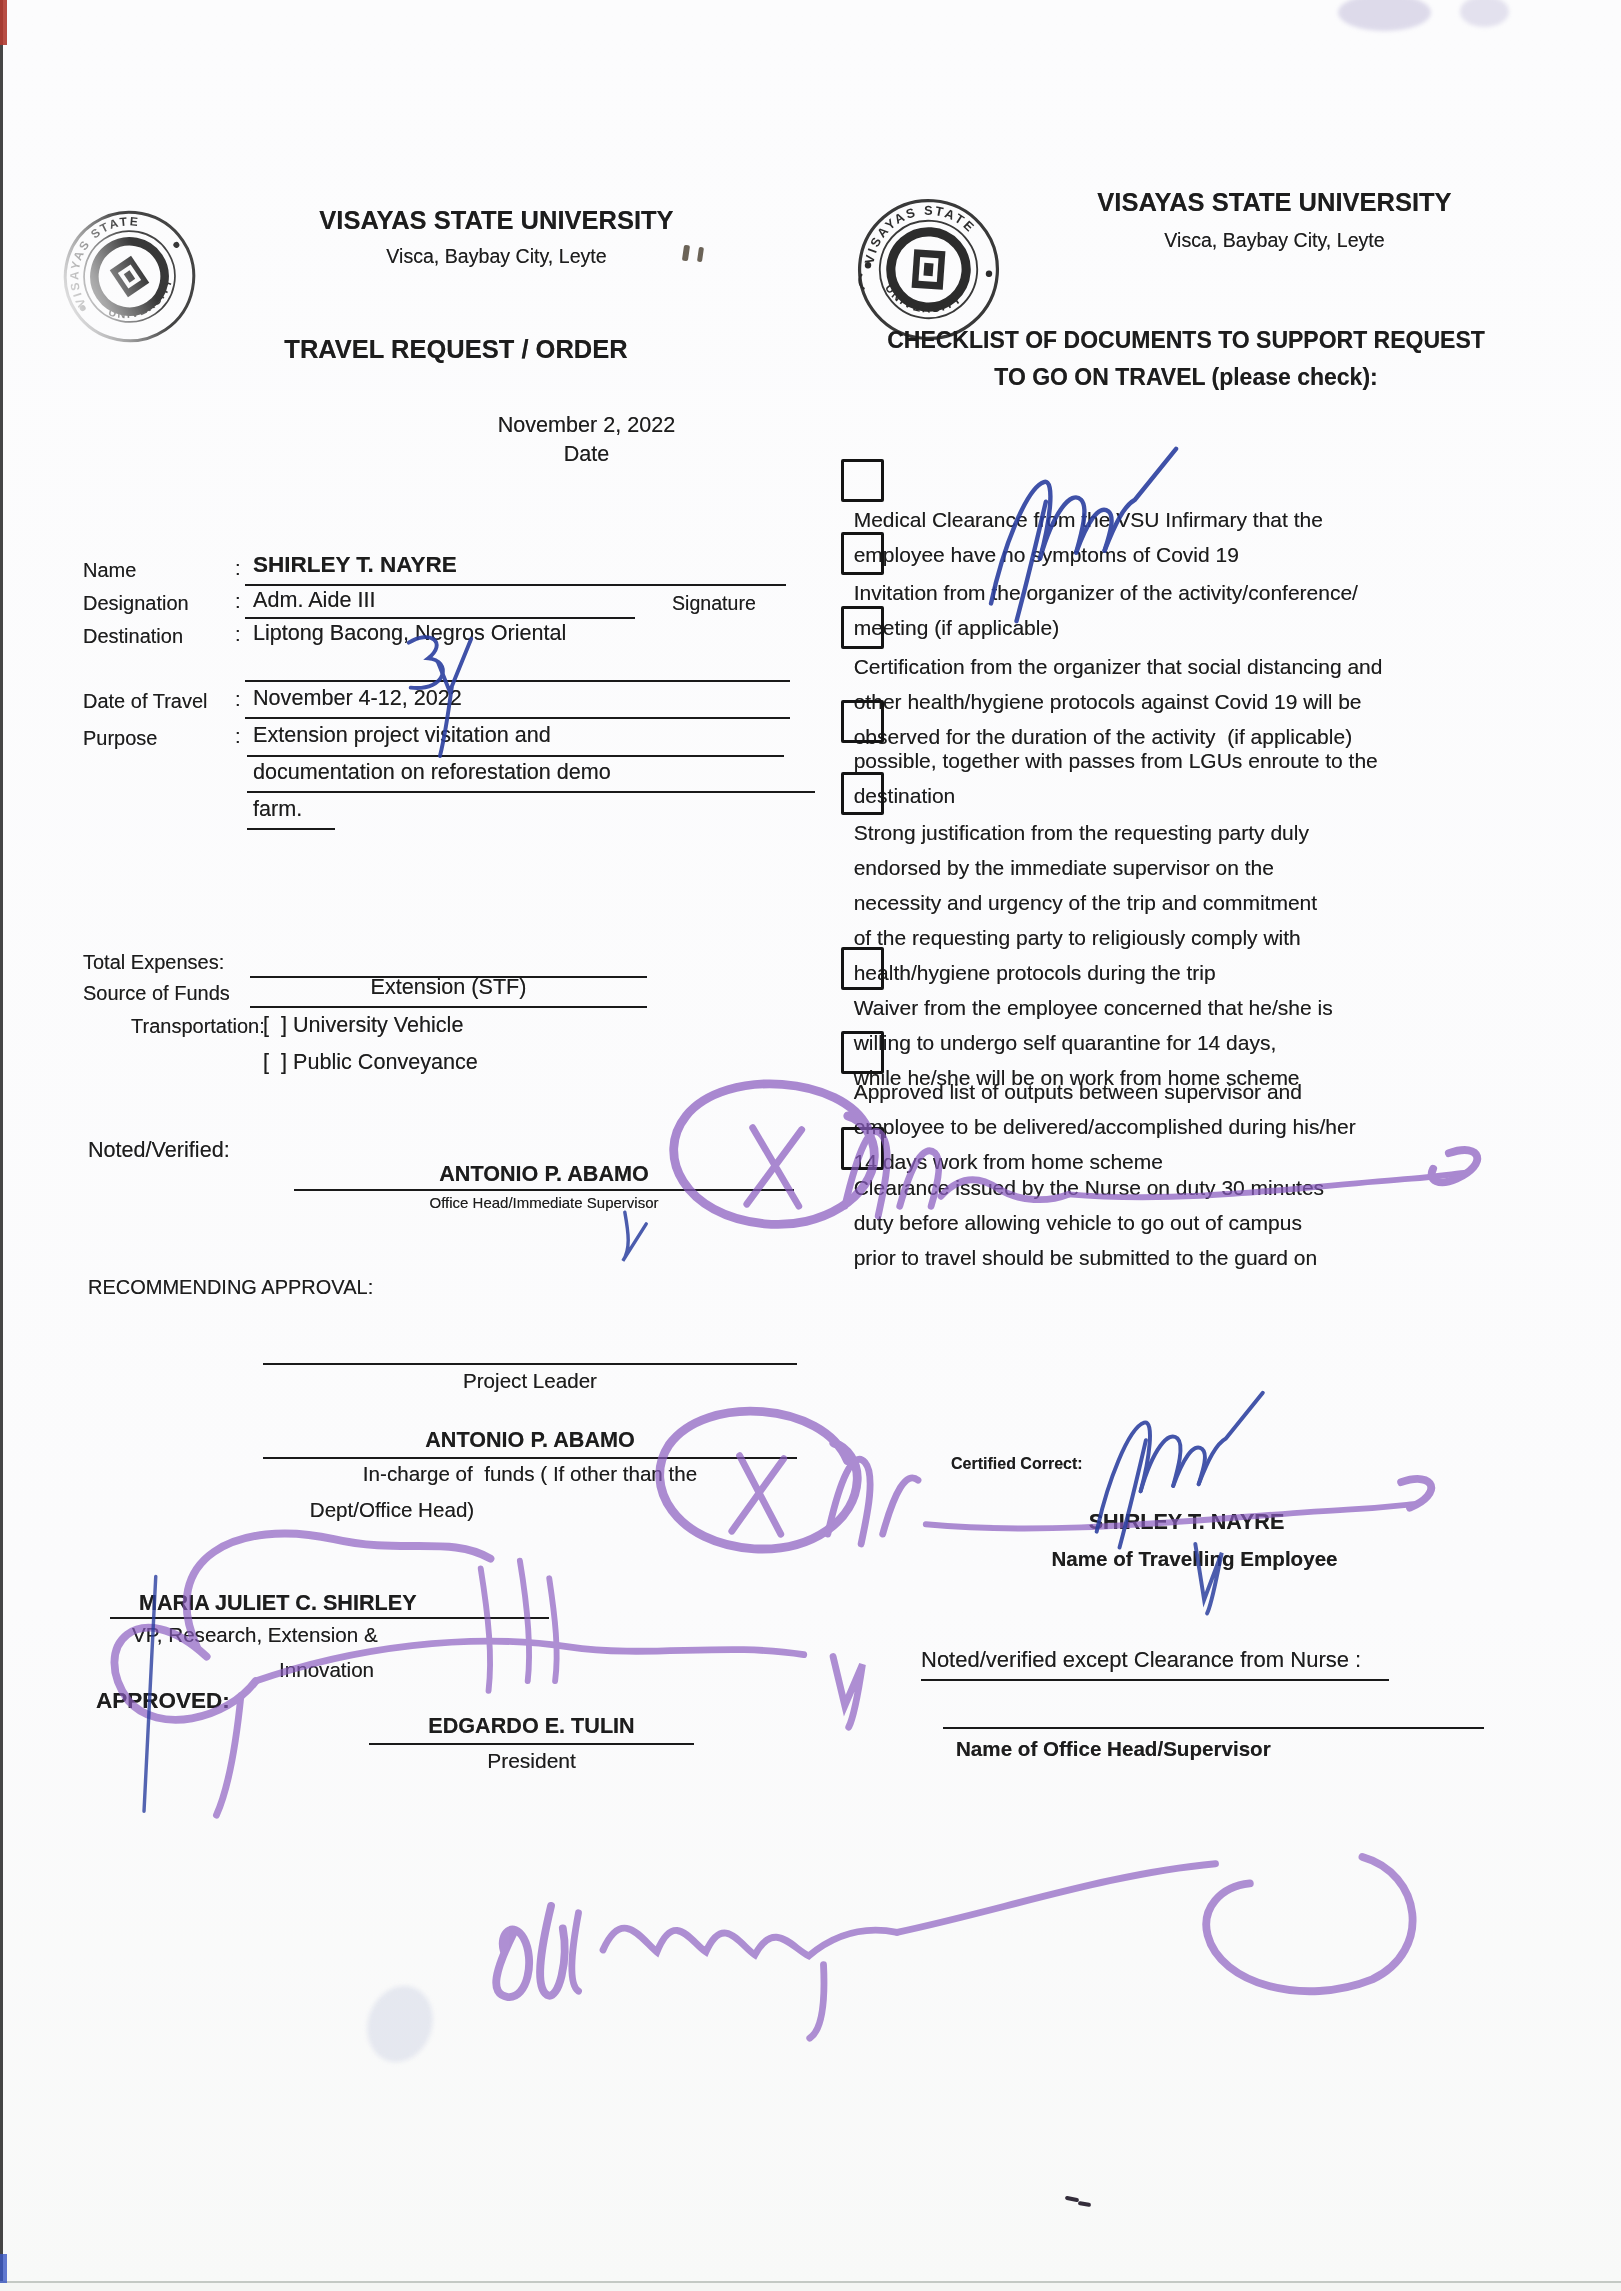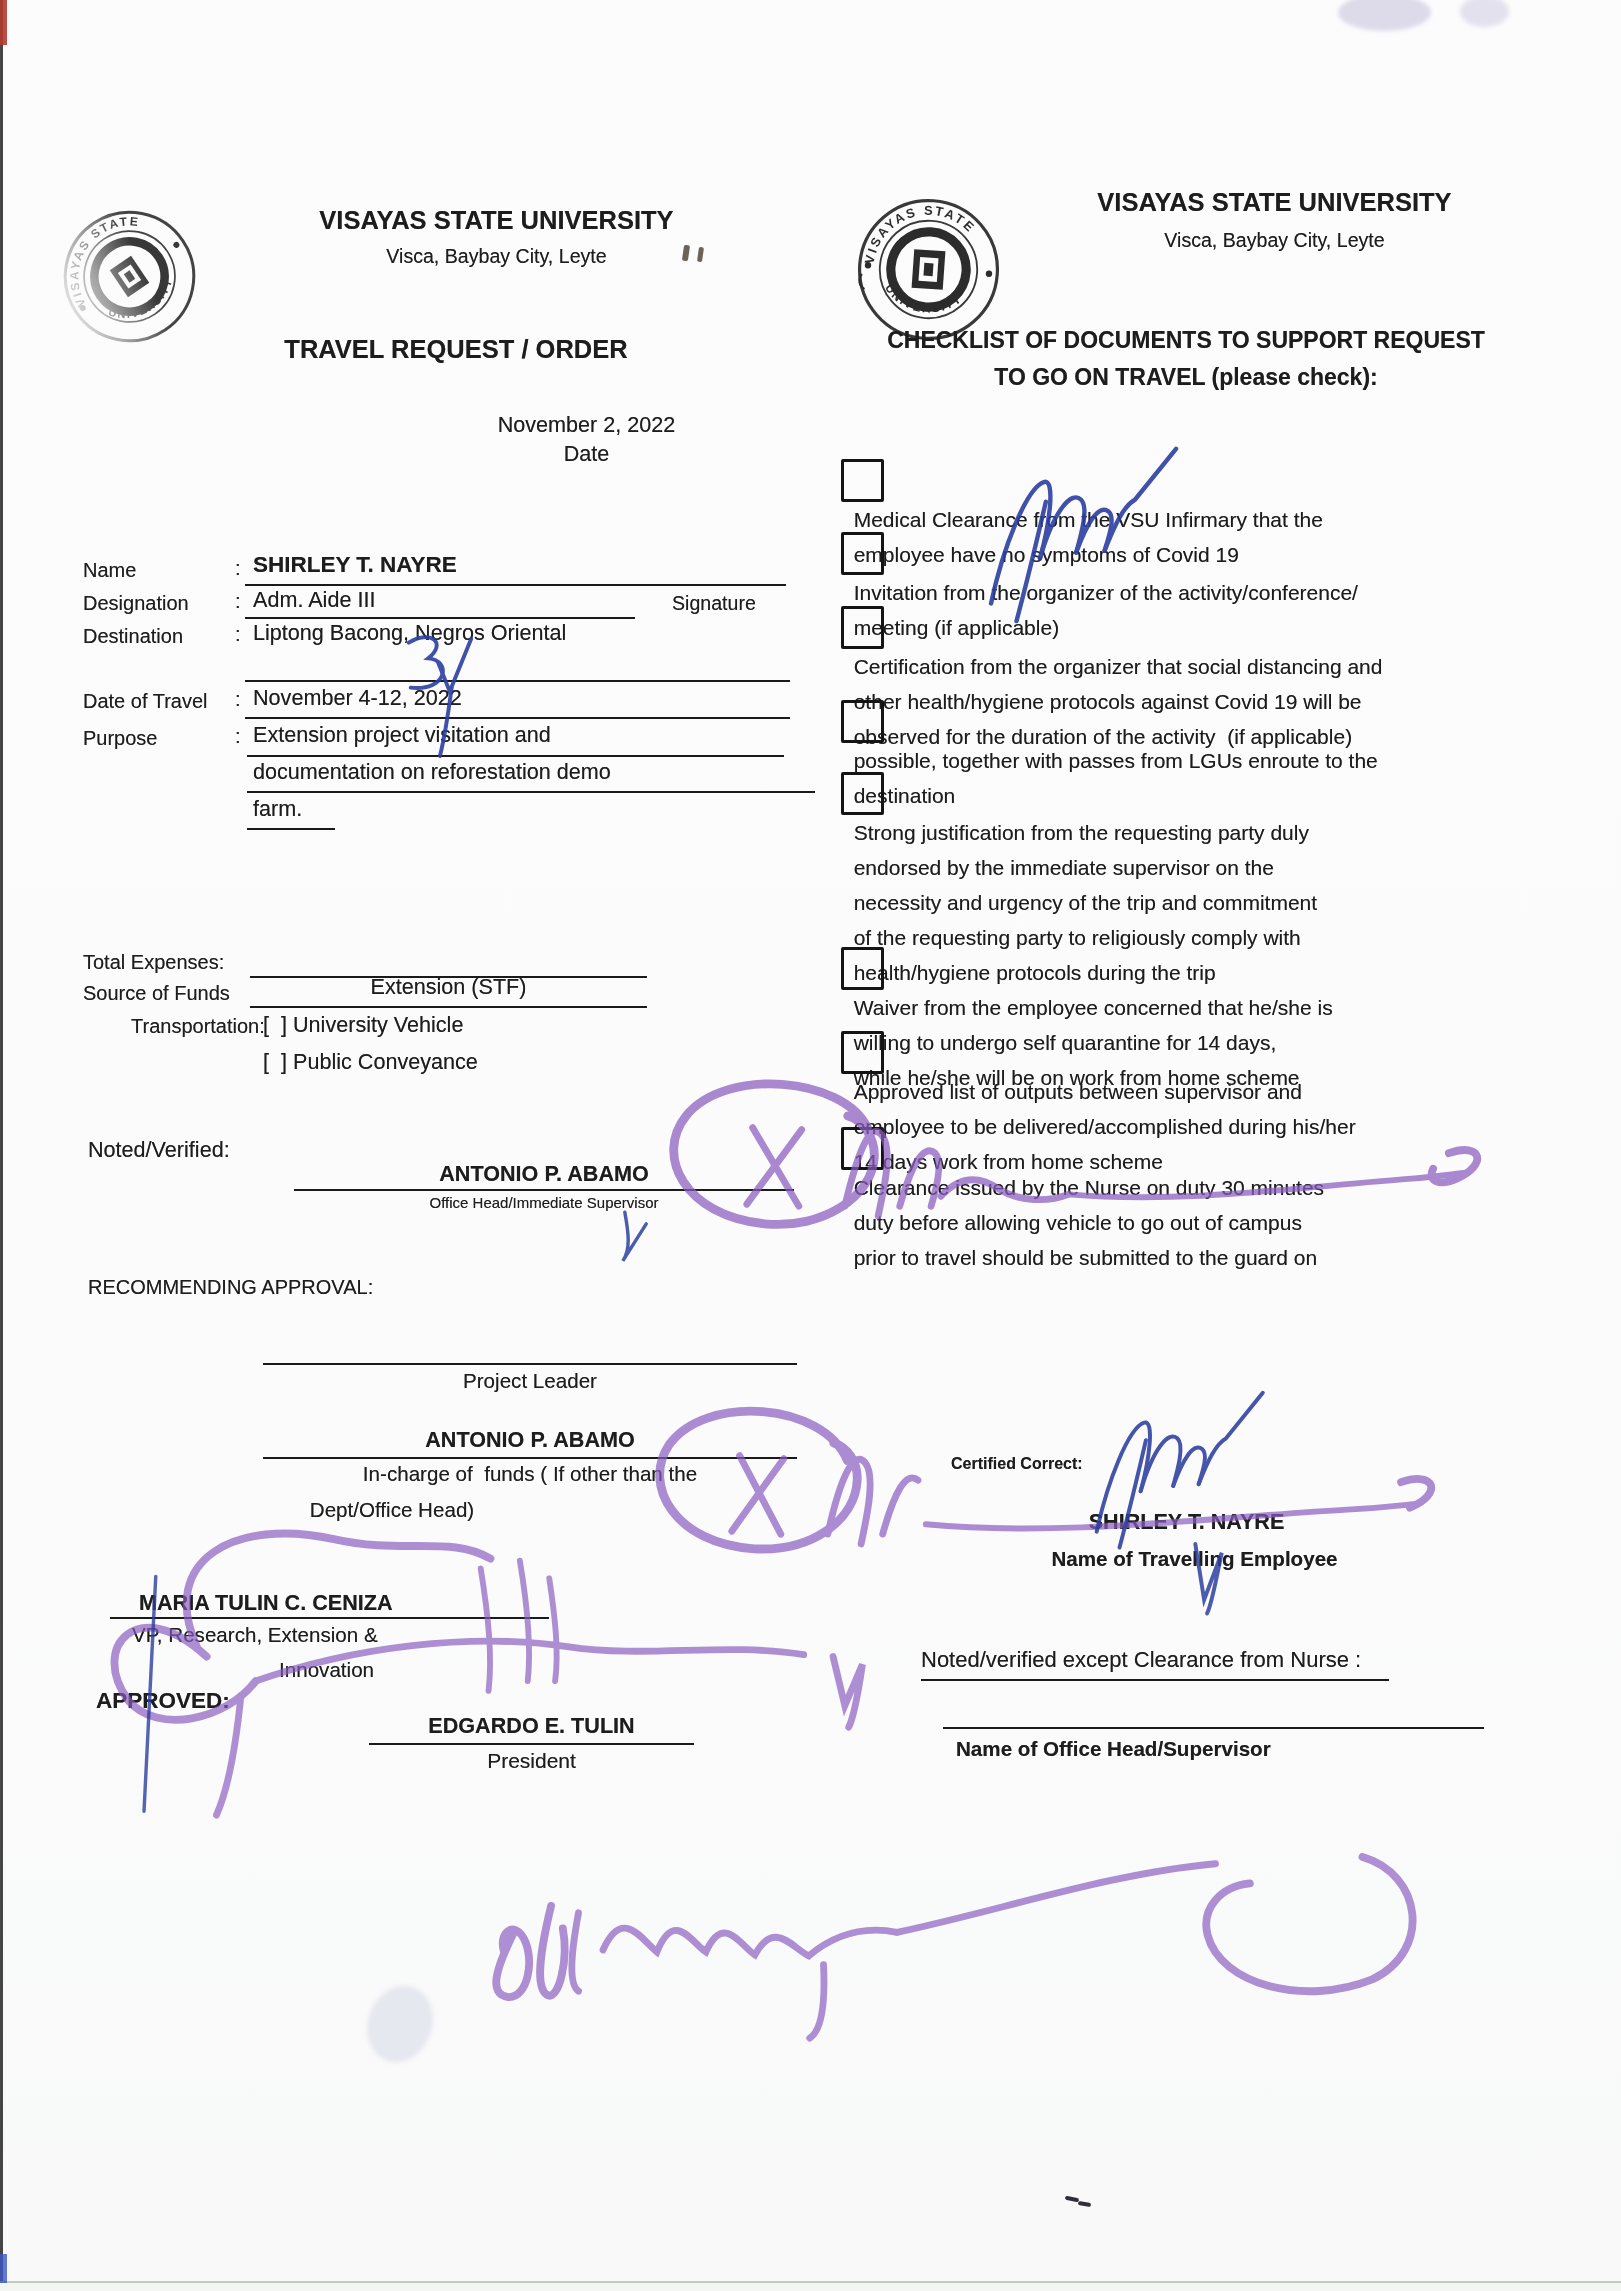--- a/index.html
+++ b/index.html
@@ -121,21 +121,21 @@
   <div class="t ctr" style="left:294px;top:1194px;width:500px;font-size:15px;">Office Head/Immediate Supervisor</div>
 
   <div class="t" style="left:88px;top:1276px;font-size:20px;">RECOMMENDING APPROVAL:</div>
   <div class="ln" style="left:263px;top:1363px;width:534px;"></div>
   <div class="t ctr" style="left:263px;top:1369px;width:534px;font-size:20.6px;">Project Leader</div>
   <div class="t b ctr" style="left:263px;top:1427px;width:534px;font-size:21.6px;">ANTONIO P. ABAMO</div>
   <div class="ln" style="left:263px;top:1457px;width:534px;"></div>
   <div class="t ctr" style="left:263px;top:1462px;width:534px;font-size:20.6px;">In-charge of  funds ( If other than the</div>
   <div class="t ctr" style="left:147px;top:1498px;width:490px;font-size:20.6px;">Dept/Office Head)</div>
 
-  <div class="t b" style="left:139px;top:1590px;font-size:21.6px;">MARIA TULIN C. CENIZA</div>
+  <div class="t b" style="left:139px;top:1590px;font-size:21.6px;">MARIA JULIET C. SHIRLEY</div>
   <div class="ln" style="left:110px;top:1617px;width:439px;"></div>
   <div class="t" style="left:132px;top:1623px;font-size:20.6px;">VP, Research, Extension &amp;</div>
   <div class="t" style="left:279px;top:1658px;font-size:20.6px;">Innovation</div>
 
   <div class="t b" style="left:96px;top:1688px;font-size:22.5px;">APPROVED:</div>
   <div class="t b ctr" style="left:370px;top:1713px;width:323px;font-size:21.6px;">EDGARDO E. TULIN</div>
   <div class="ln" style="left:369px;top:1743px;width:325px;"></div>
   <div class="t ctr" style="left:370px;top:1749px;width:323px;font-size:21px;">President</div>
 
   <div class="seal-wrap" style="left:855px;top:196px;width:147px;height:147px;transform:rotate(4deg);opacity:.93;">

